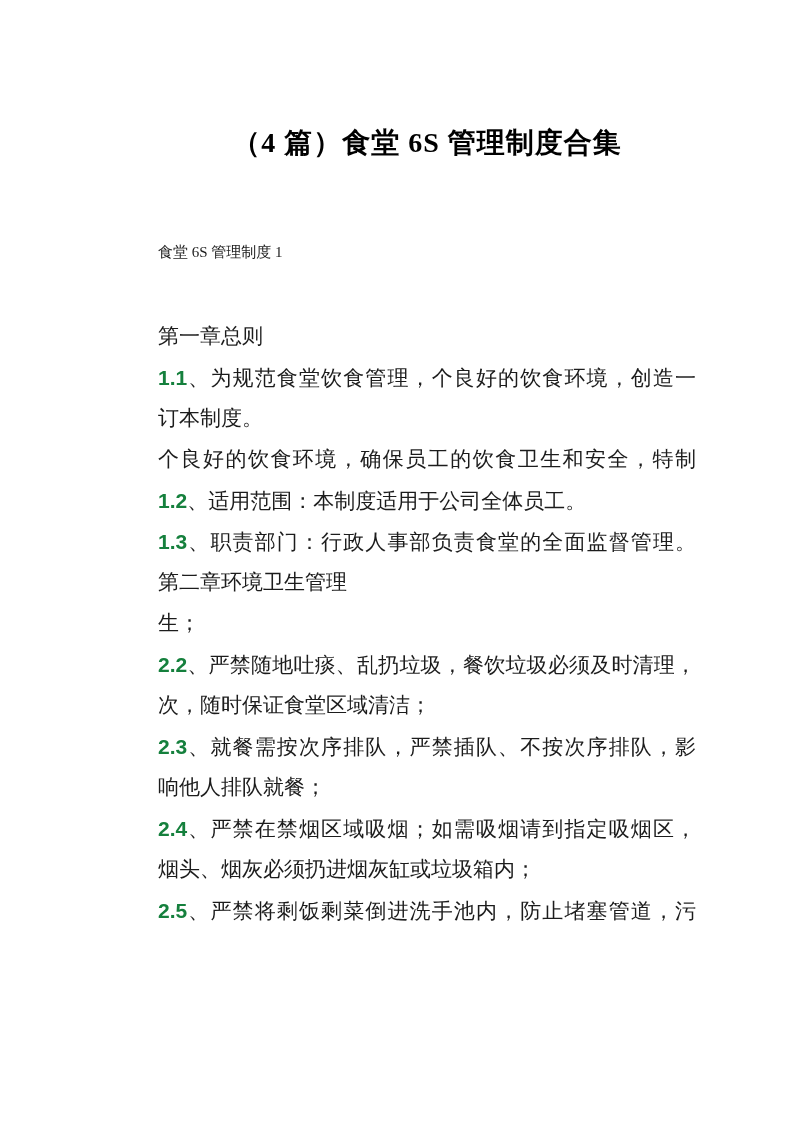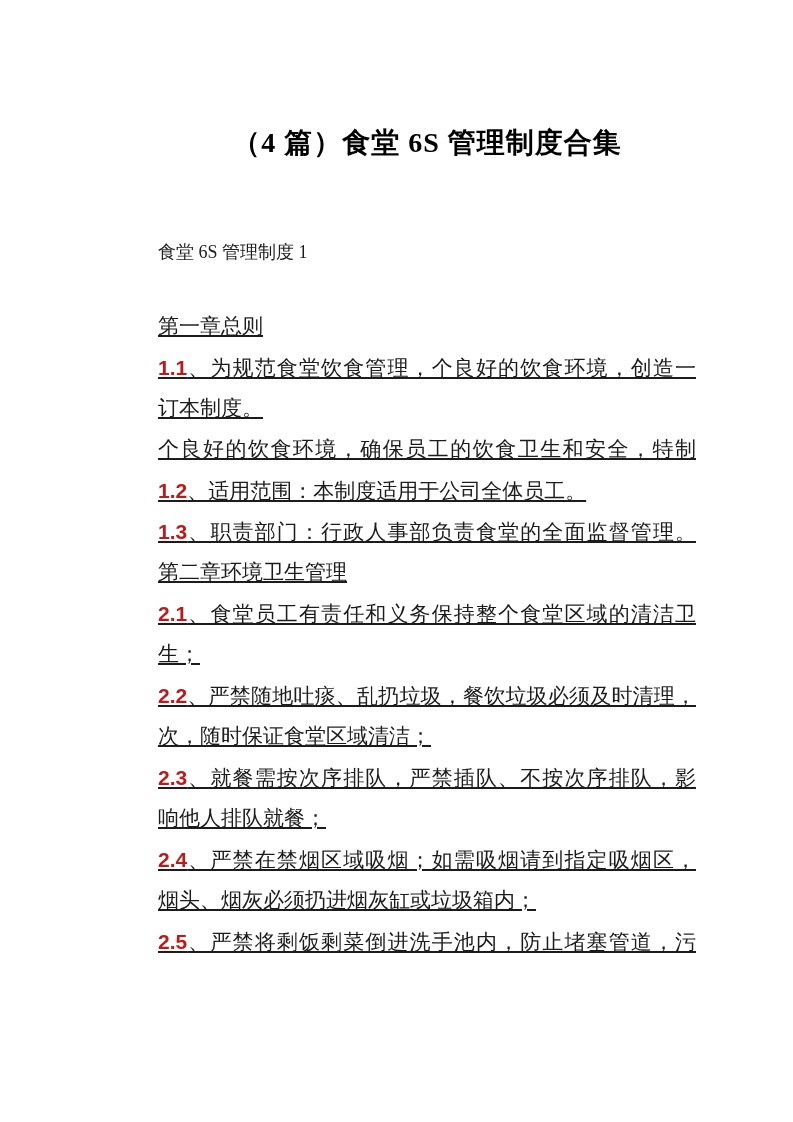--- a/index.html
+++ b/index.html
@@ -29,63 +29,61 @@
     font-size: 28px;
     line-height: 44px;
     font-weight: 700;
     text-align: center;
     color: #000000;
     letter-spacing: 1px;
     white-space: nowrap;
   }
   .doc-subtitle {
     margin-top: 73px;
-    font-size: 18px;
+    font-size: 15px;
     line-height: 28px;
     text-align: left;
   }
   .doc-body {
-    margin-top: 40px;
-    text-decoration: underline;
+    margin-top: 50px;
   }
   .line {
     font-size: 21px;
     height: 41px;
     line-height: 41px;
     white-space: nowrap;
     text-align: left;
   }
   .line.justify {
     white-space: normal;
     text-align: justify;
     text-align-last: justify;
   }
   .num {
     font-family: "Liberation Sans", "DejaVu Sans", sans-serif;
     font-weight: 700;
-    color: #b91c1c;
+    color: #15803d;
   }
   .num:empty { display: none; }
 </style>
 </head>
 <body>
 
 <div class="page">
   <div class="content">
     <div class="doc-title">（4 篇）食堂 6S 管理制度合集</div>
     <div class="doc-subtitle">食堂 6S 管理制度 1</div>
     <div class="doc-body">
         <div class="line"><span>第一章总则</span></div>
         <div class="line justify"><span class="num">1.1</span><span>、为规范食堂饮食管理，个良好的饮食环境，创造一</span></div>
         <div class="line"><span>订本制度。</span></div>
         <div class="line justify"><span>个良好的饮食环境，确保员工的饮食卫生和安全，特制</span></div>
         <div class="line"><span class="num">1.2</span><span>、适用范围：本制度适用于公司全体员工。</span></div>
         <div class="line justify"><span class="num">1.3</span><span>、职责部门：行政人事部负责食堂的全面监督管理。</span></div>
         <div class="line"><span>第二章环境卫生管理</span></div>
-        <div class="line justify"><span class="num">2.1</span><span>、食堂员工有责任和义务保持整个食堂区域的清洁卫</span></div>
         <div class="line"><span>生；</span></div>
         <div class="line justify"><span class="num">2.2</span><span>、严禁随地吐痰、乱扔垃圾，餐饮垃圾必须及时清理，</span></div>
         <div class="line"><span>次，随时保证食堂区域清洁；</span></div>
         <div class="line justify"><span class="num">2.3</span><span>、就餐需按次序排队，严禁插队、不按次序排队，影</span></div>
         <div class="line"><span>响他人排队就餐；</span></div>
         <div class="line justify"><span class="num">2.4</span><span>、严禁在禁烟区域吸烟；如需吸烟请到指定吸烟区，</span></div>
         <div class="line"><span>烟头、烟灰必须扔进烟灰缸或垃圾箱内；</span></div>
         <div class="line justify"><span class="num">2.5</span><span>、严禁将剩饭剩菜倒进洗手池内，防止堵塞管道，污</span></div>
       </div>
   </div>

